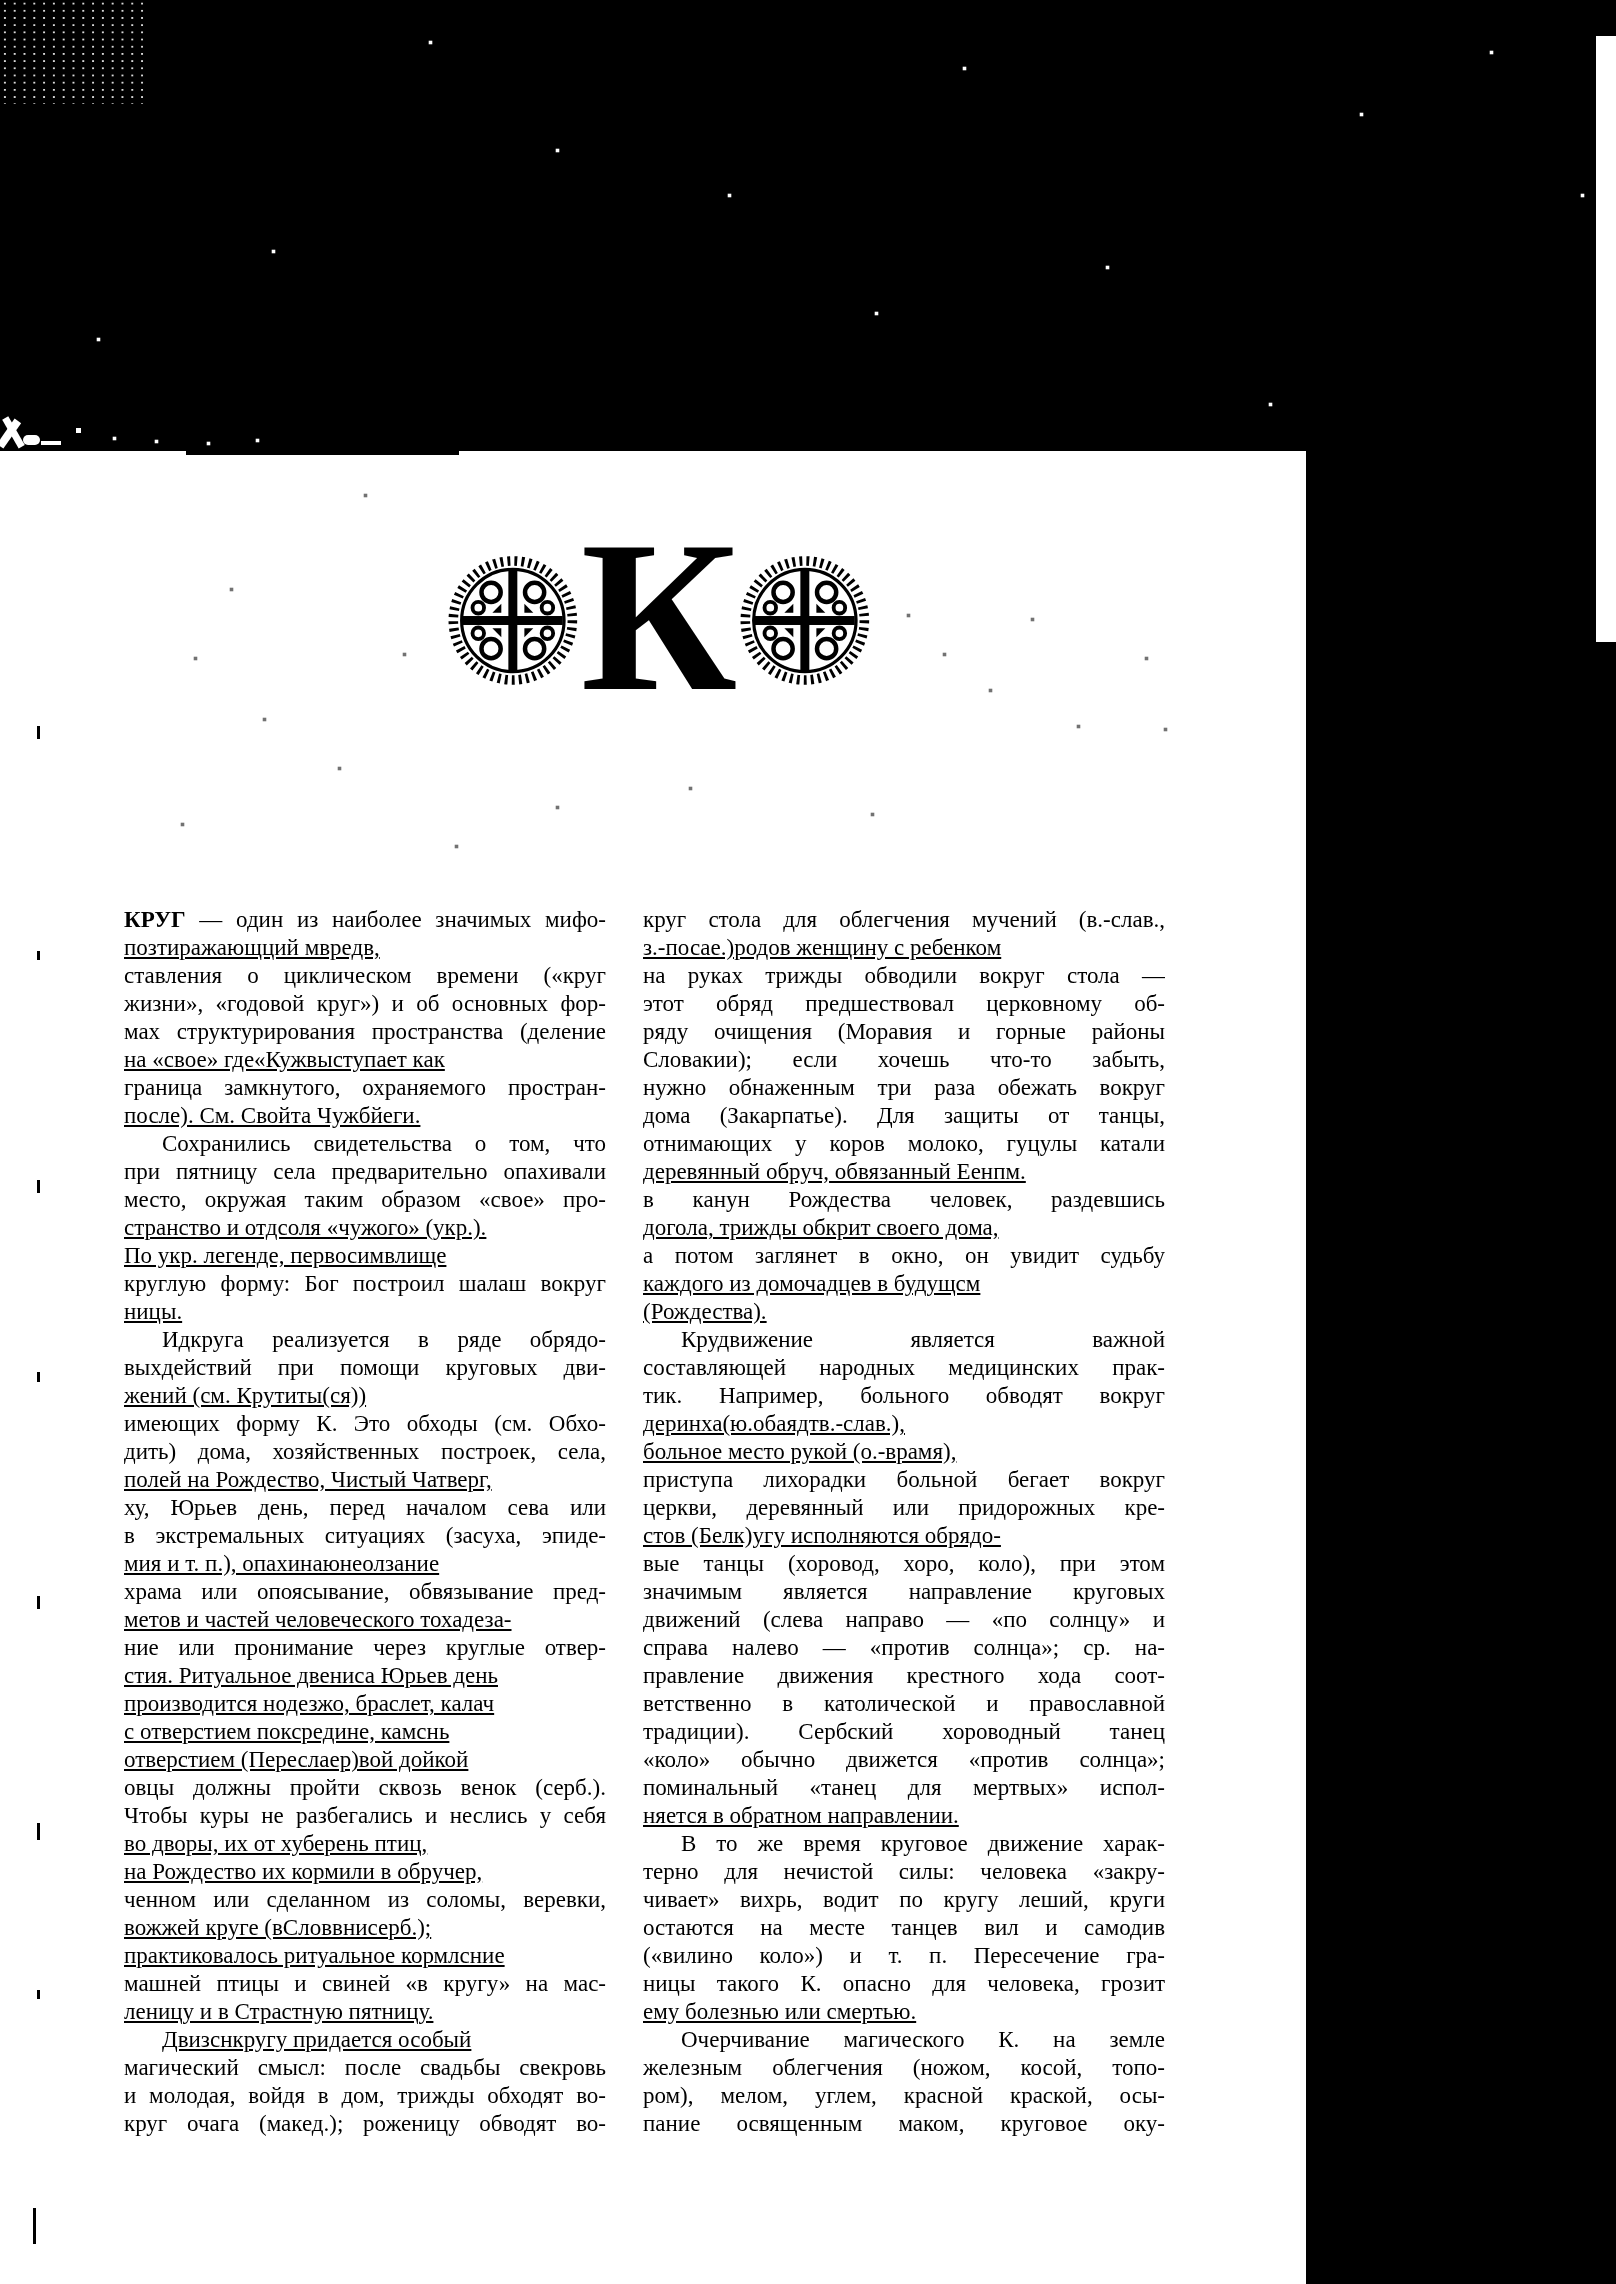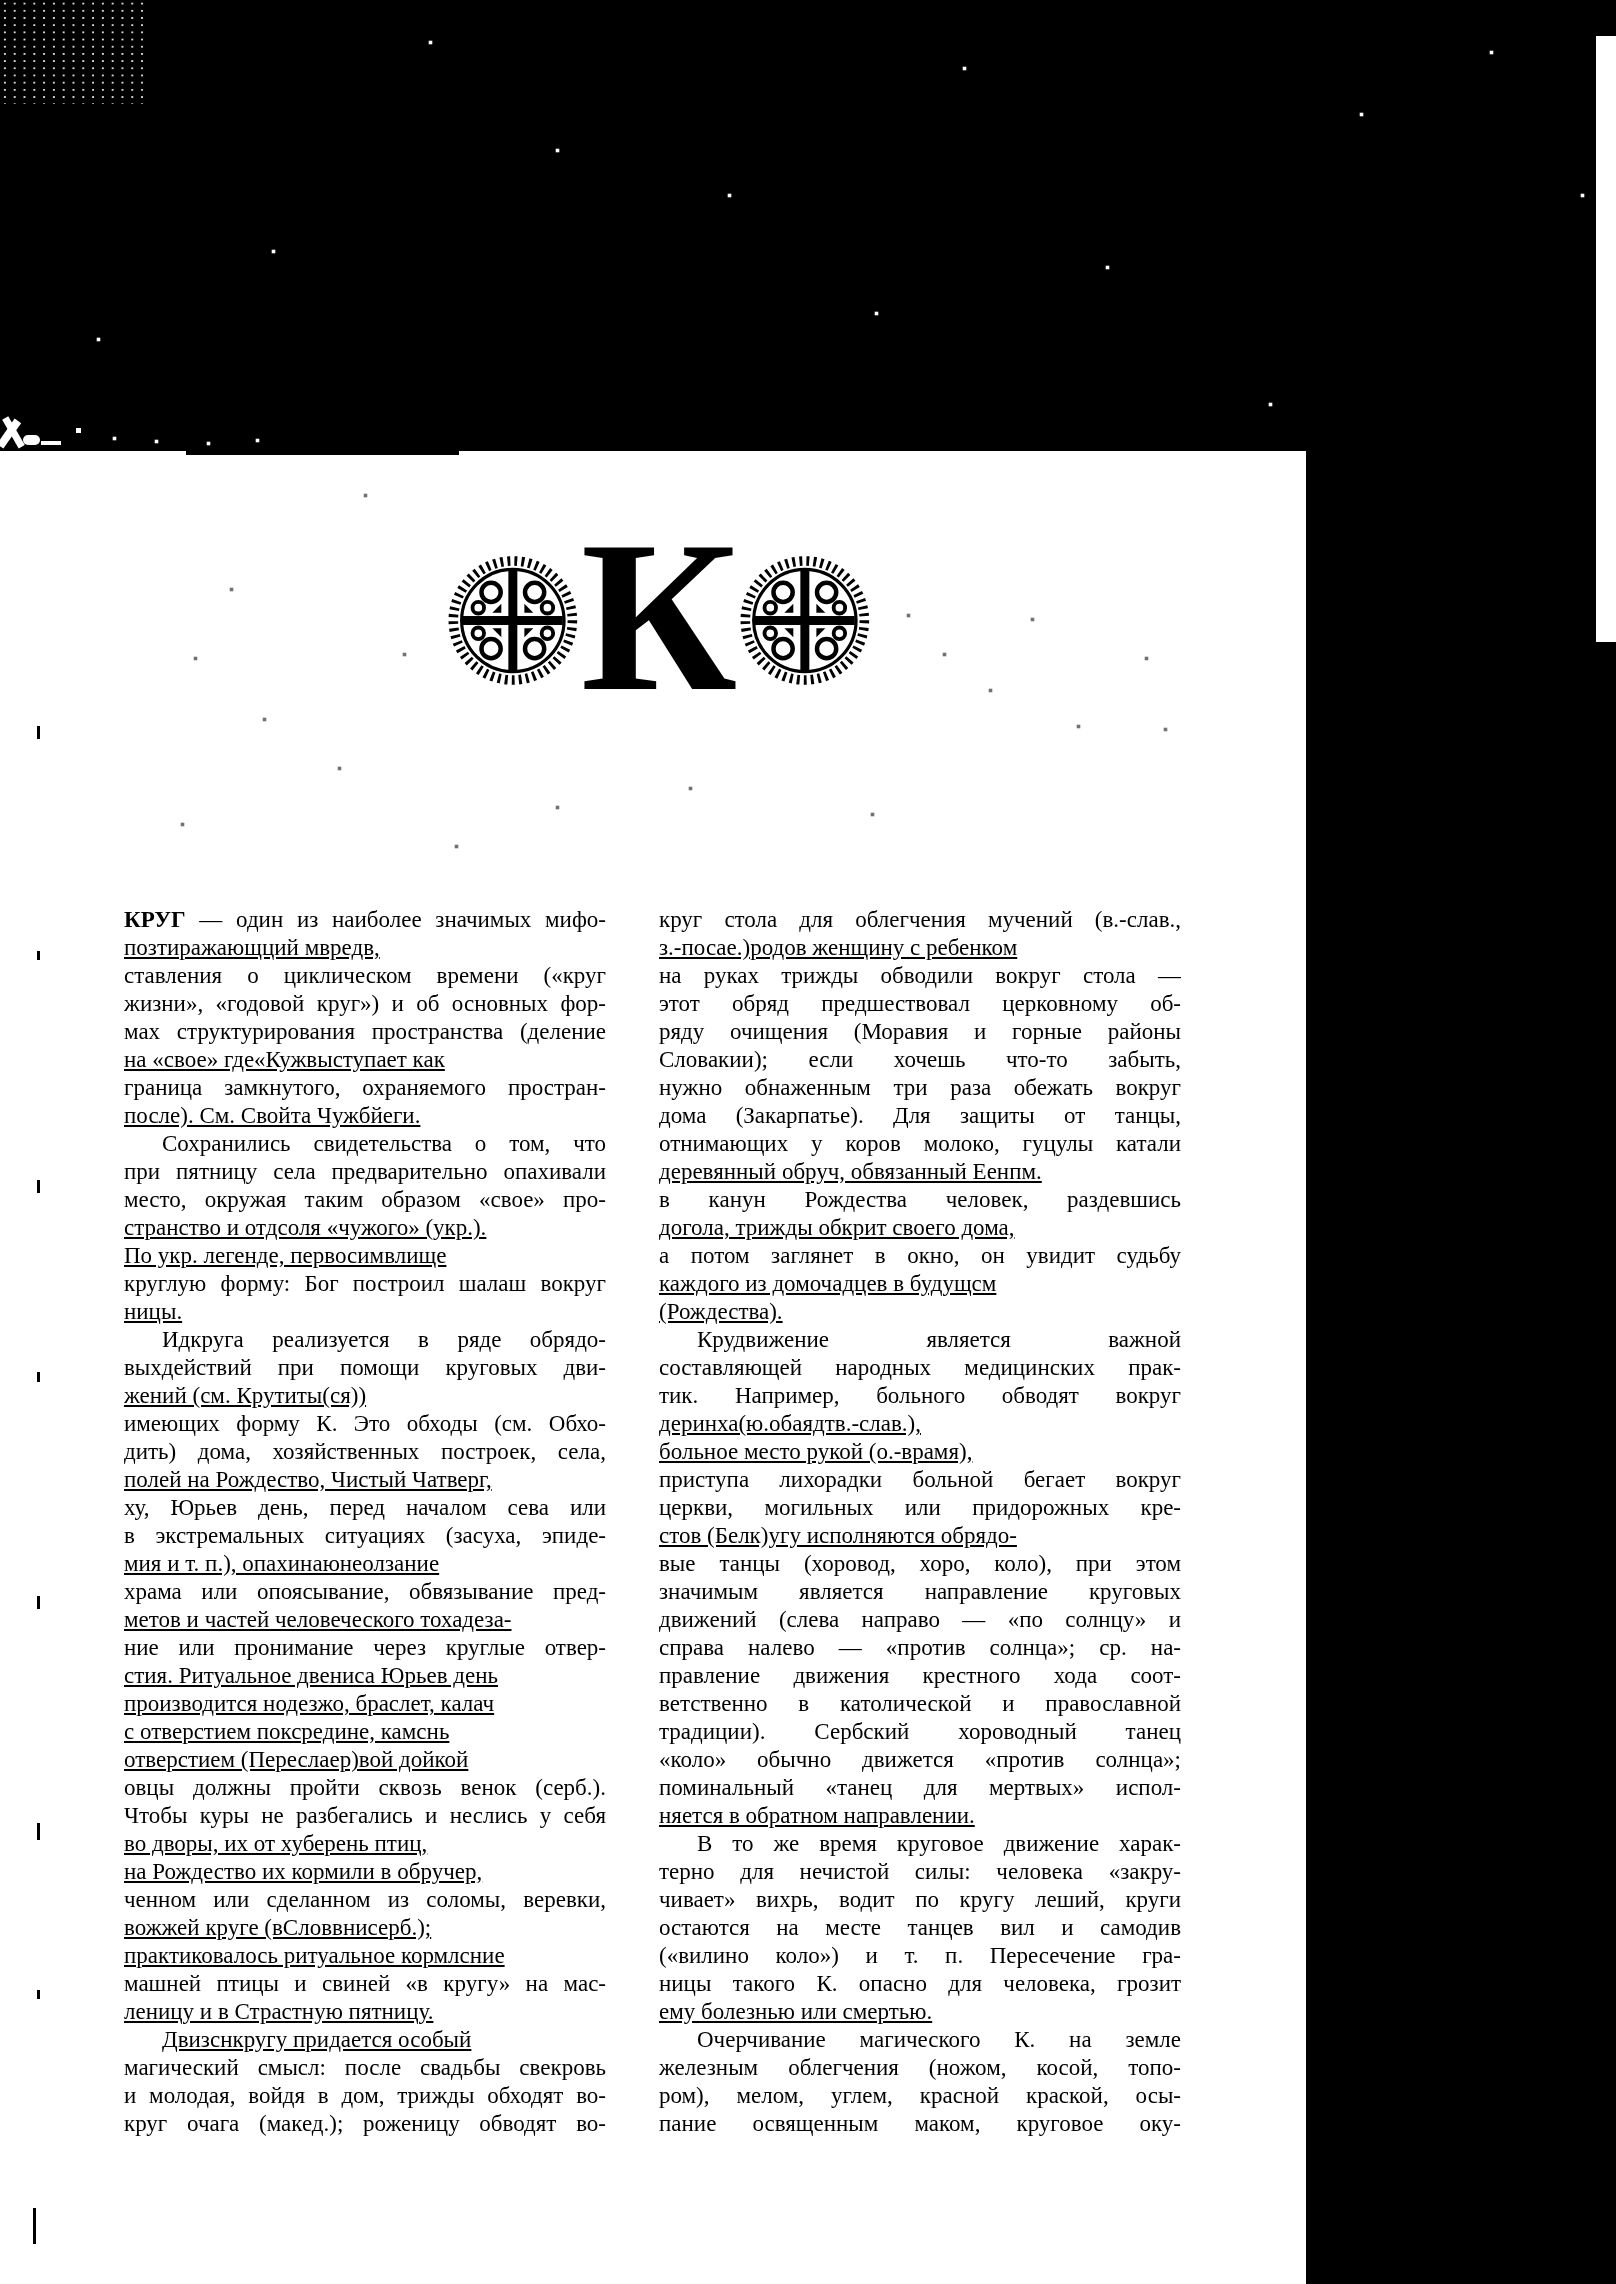--- a/index.html
+++ b/index.html
@@ -70,21 +70,21 @@
   }
   .rosette{width:137px;height:137px;}
   .drop-cap{
     font-size:216px;line-height:145px;font-weight:700;
     font-family:"Liberation Serif", serif;color:#000;
     transform:translateY(-3.9px);
   }
   
   .col{position:absolute;top:906px;}
   .col-left{left:124px;width:482px;}
-  .col-right{left:643px;width:522px;margin-left:16px;}
+  .col-right{left:643px;width:522px;}
   .line{
     height:28px;overflow:hidden;
     font-size:23px;line-height:28px;
     text-align:justify;text-align-last:justify;
   }
   .line.end{text-align-last:left;text-decoration:underline;}
   .line.indent{text-indent:38px;}
   .line b{font-weight:700;}
 </style>
 </head>
@@ -216,21 +216,21 @@
       <div class="line end">догола, трижды обкрит своего дома,</div>
       <div class="line">а потом заглянет в окно, он увидит судьбу</div>
       <div class="line end">каждого из домочадцев в будущсм</div>
       <div class="line end">(Рождества).</div>
       <div class="line indent">Крудвижение является важной</div>
       <div class="line">составляющей народных медицинских прак-</div>
       <div class="line">тик. Например, больного обводят вокруг</div>
       <div class="line end">деринха(ю.обаядтв.-слав.),</div>
       <div class="line end">больное место рукой (о.-врамя),</div>
       <div class="line">приступа лихорадки больной бегает вокруг</div>
-      <div class="line">церкви, могильных или придорожных кре-</div>
+      <div class="line">церкви, деревянный или придорожных кре-</div>
       <div class="line end">стов (Белк)угу исполняются обрядо-</div>
       <div class="line">вые танцы (хоровод, хоро, коло), при этом</div>
       <div class="line">значимым является направление круговых</div>
       <div class="line">движений (слева направо — «по солнцу» и</div>
       <div class="line">справа налево — «против солнца»; ср. на-</div>
       <div class="line">правление движения крестного хода соот-</div>
       <div class="line">ветственно в католической и православной</div>
       <div class="line">традиции). Сербский хороводный танец</div>
       <div class="line">«коло» обычно движется «против солнца»;</div>
       <div class="line">поминальный «танец для мертвых» испол-</div>

